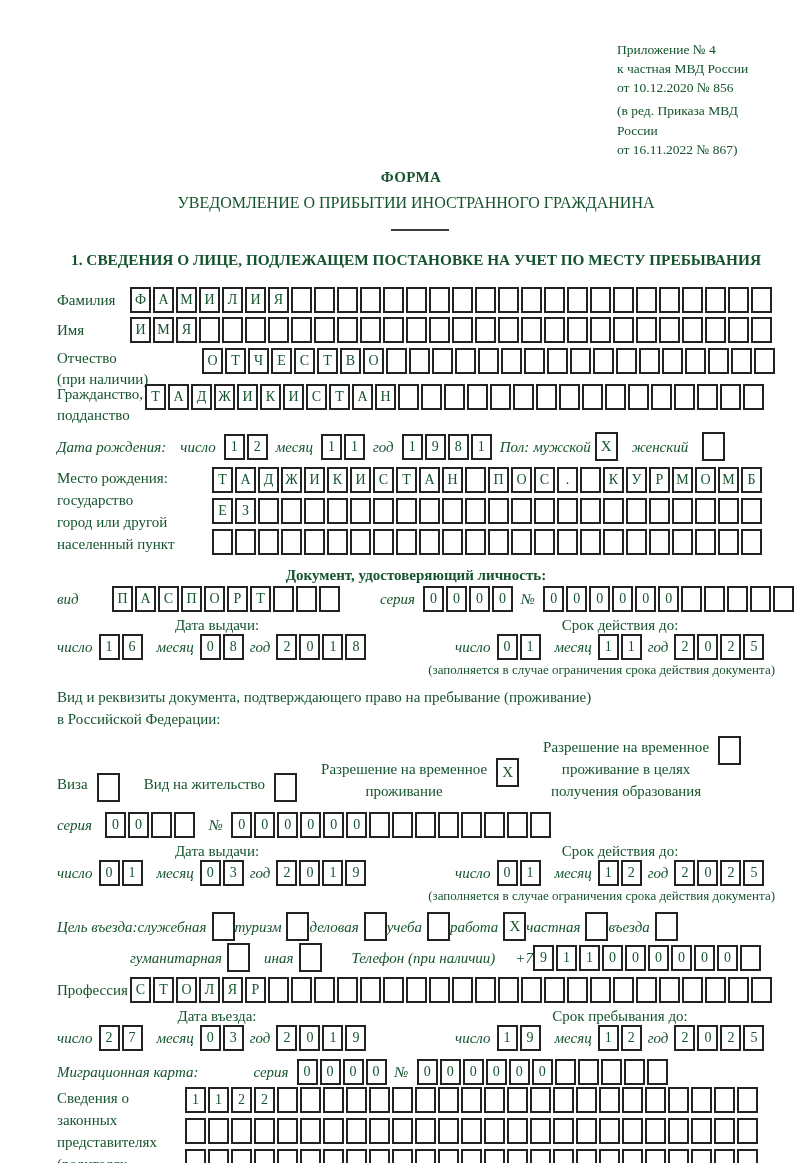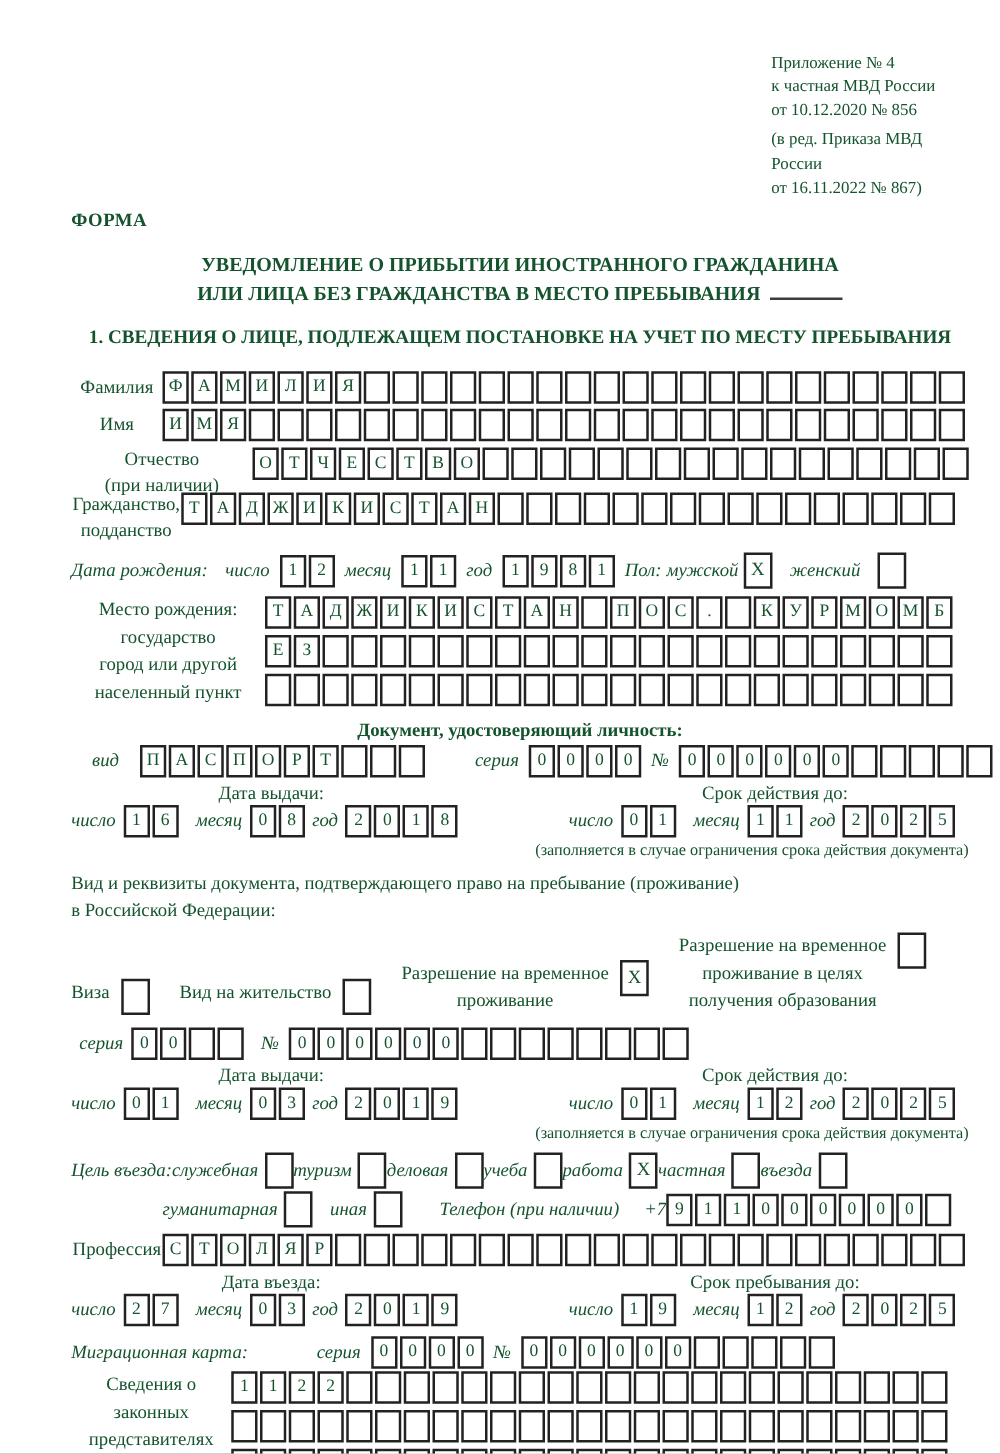--- a/index.html
+++ b/index.html
@@ -5,27 +5,27 @@
   html,body{margin:0;padding:0;background:#888;}
   .page{
     width:800px;height:1163px;background:#ffffff;color:#14532d;
     font-family:"Liberation Serif","DejaVu Serif",serif;
     box-sizing:border-box;position:relative;overflow:hidden;
     padding:40px 25px 10px 57px;margin:0 auto;
   }
   
   .hdr{margin-left:560px;font-size:13.5px;line-height:1.42;}
   .hdr .edition{margin-top:4px;}
-  .forma{margin-top:10px;text-align:left;padding-right:10px;font-weight:bold;font-size:15px;letter-spacing:.4px;}
+  .forma{margin-top:10px;text-align:center;padding-right:10px;font-weight:bold;font-size:15px;letter-spacing:.4px;}
   
-  .title{margin-top:16px;text-align:center;font-weight:bold;font-size:16px;line-height:1.42;}
+  .title{margin-top:6px;text-align:center;font-weight:normal;font-size:16px;line-height:1.42;}
   .blank-line{display:inline-block;width:58px;height:12px;border-bottom:2.5px solid #3d3d3d;margin-left:8px;}
   .sect{margin-top:14px;text-align:center;font-weight:bold;font-size:15.3px;}
   
-  .frow{display:flex;align-items:flex-start;margin-top:4px;text-align:center;}
+  .frow{display:flex;align-items:flex-start;margin-top:4px;}
   .flabel{flex:none;font-size:15px;line-height:26px;}
   .flabel.two{line-height:21px;}
   .lblcol{flex:none;font-size:15px;line-height:22px;}
   .boxes{display:inline-flex;gap:2px;flex:none;}
   .box{
     width:17px;height:22px;border:2px solid #222;background:#fff;flex:none;
     display:inline-flex;align-items:center;justify-content:center;
     font-size:14px;line-height:1;
   }
   .cbx .box{width:19px;height:25px;font-size:15px;}
@@ -66,21 +66,21 @@
     <div>от 10.12.2020 № 856</div>
     <div class="edition">
       <div>(в ред. Приказа МВД России</div>
       <div>от 16.11.2022 № 867)</div>
     </div>
   </div>
   <div class="forma">ФОРМА</div>
 
   <div class="title">
     <div>УВЕДОМЛЕНИЕ О ПРИБЫТИИ ИНОСТРАННОГО ГРАЖДАНИНА</div>
-    <div><span>ИЛИ ЛИЦА БЕЗ ГРАЖДАНСТВА В МЕСТО ПРЕБЫВАНИЯ</span><span class="blank-line"></span></div>
+    <div><span class="blank-line"></span></div>
   </div>
 
   <div class="sect">1. СВЕДЕНИЯ О ЛИЦЕ, ПОДЛЕЖАЩЕМ ПОСТАНОВКЕ НА УЧЕТ ПО МЕСТУ ПРЕБЫВАНИЯ</div>
 
   <div class="frow mt18">
     <div class="flabel" style="width:73px">Фамилия</div>
     <div class="boxes">
         <span class="box">Ф</span>
         <span class="box">А</span>
         <span class="box">М</span>

